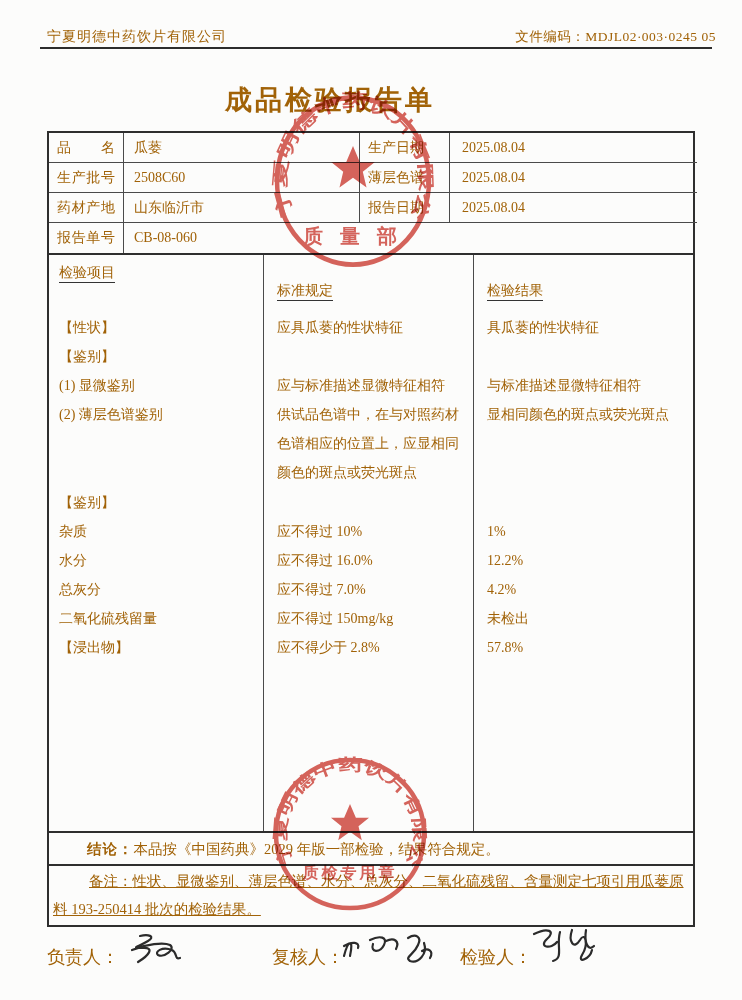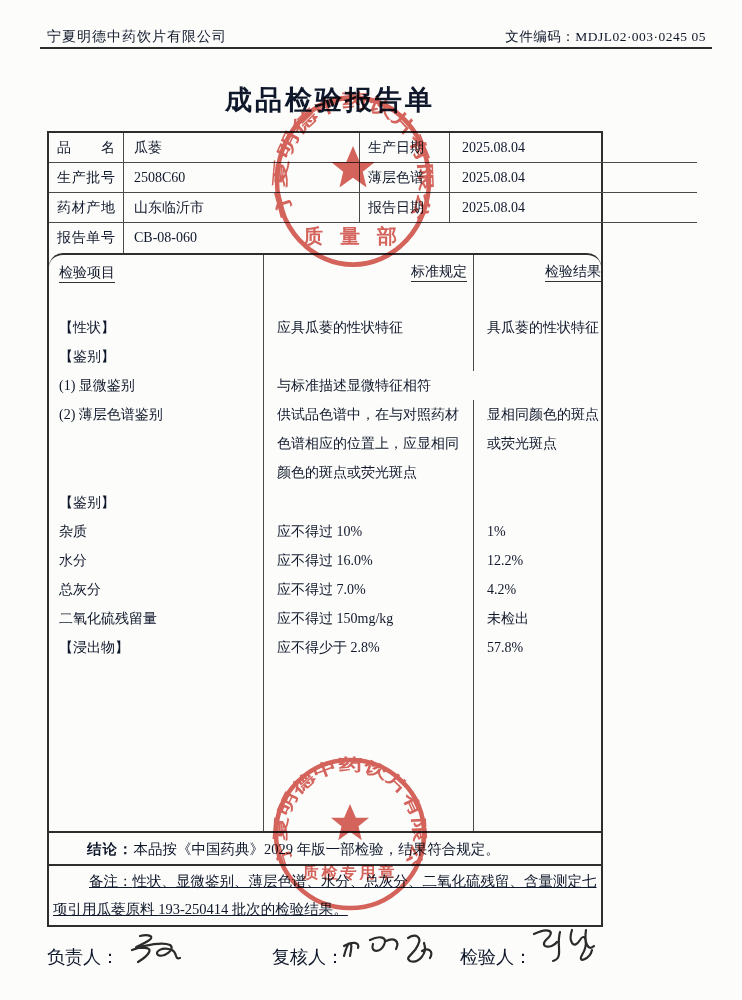--- a/index.html
+++ b/index.html
@@ -1,47 +1,47 @@
 <!DOCTYPE html>
 <html><head>
 <meta charset="utf-8">
 <style>
   html,body{margin:0;padding:0;background:#e8e8e8;}
   .page{position:relative;width:742px;height:1000px;background:#fcfcfb;overflow:hidden;
-        font-family:"Liberation Serif","DejaVu Serif",serif;color:#0f172a;}
+        font-family:"Liberation Serif","DejaVu Serif",serif;color:#a16207;}
   
   .hdr-company{position:absolute;left:47px;top:28px;font-size:14px;letter-spacing:1px;}
-  .hdr-code{position:absolute;right:36px;top:28px;font-size:13.5px;letter-spacing:.5px;}
+  .hdr-code{position:absolute;right:26px;top:28px;font-size:13.5px;letter-spacing:.5px;}
   .hdr-rule{position:absolute;left:40px;top:47px;width:672px;border-top:2px solid #2c2c2c;}
   
   .title{position:absolute;left:0;top:82px;width:660px;text-align:center;
          font-size:27px;font-weight:bold;letter-spacing:3px;}
   
-  .doc-tables{position:absolute;left:47px;top:131px;width:556px;border:2px solid #2e2e2e;box-sizing:border-box;}
+  .doc-tables{position:absolute;left:47px;top:131px;width:648px;border:2px solid #2e2e2e;box-sizing:border-box;}
   
   .info-grid{display:grid;grid-template-columns:75px 236px 90px 247px;font-size:14px;}
   .ig-cell{box-sizing:border-box;height:30px;line-height:29px;border-bottom:1px solid #4a4a4a;
            padding:0 8px;white-space:nowrap;overflow:hidden;}
   .ig-label{border-right:1px solid #4a4a4a;text-align:justify;text-align-last:justify;}
   .ig-val{border-right:1px solid #4a4a4a;padding-left:10px;}
   .ig-label2{border-right:1px solid #4a4a4a;padding-left:8px;}
   .ig-val2{padding-left:12px;}
   .ig-span{grid-column:2/5;padding-left:10px;}
   .ig-last{border-bottom:none;}
   
-  .main-table{border-top:2px solid #2e2e2e;height:578px;display:flex;flex-direction:column;font-size:14px;box-sizing:border-box;border-radius:14px;}
+  .main-table{border-top:2px solid #2e2e2e;height:578px;display:flex;flex-direction:column;font-size:14px;box-sizing:border-box;}
   .mt-row{display:flex;min-height:29px;}
   .mt-row.hdr{height:58px;}
   .mt-row.tall{height:88px;}
   .mt-row.filler{flex:1 1 auto;}
   .c1{width:215px;box-sizing:border-box;border-right:1px solid #4a4a4a;padding-left:10px;line-height:29px;}
   .c2{width:210px;box-sizing:border-box;border-right:1px solid #4a4a4a;padding-left:13px;padding-right:6px;line-height:29px;}
   .c3{flex:1;padding-left:13px;line-height:29px;}
   .hdr .c1{padding-top:8px;line-height:20px;}
-  .hdr .c2,.hdr .c3{padding-top:7px;line-height:20px;text-align:right;}
+  .hdr .c2,.hdr .c3{padding-top:26px;line-height:20px;text-align:left;}
   .u{border-bottom:1px solid #333;padding-bottom:2px;}
   
   .concl{border-top:2px solid #2e2e2e;height:33px;line-height:33px;font-size:14.5px;padding-left:38px;box-sizing:border-box;}
   .concl b{font-weight:bold;letter-spacing:1px;}
   .remark{border-top:2px solid #2e2e2e;min-height:57px;font-size:14.5px;line-height:28px;
           padding:1px 4px 2px 4px;box-sizing:border-box;text-indent:36px;text-decoration:underline;}
   
   .sig-label{position:absolute;top:945px;font-size:18px;}
   .sig-svg{position:absolute;}
   .sig-svg path{stroke:#2b2b2b;stroke-width:2.2;fill:none;stroke-linecap:round;stroke-linejoin:round;}
@@ -94,20 +94,21 @@
         <div class="c2">应具瓜蒌的性状特征</div>
         <div class="c3">具瓜蒌的性状特征</div>
       </div>
       <div class="mt-row">
         <div class="c1">【鉴别】</div>
         <div class="c2"></div>
         <div class="c3"></div>
       </div>
       <div class="mt-row">
         <div class="c1">(1) 显微鉴别</div>
+        <div class="c2">应与标准描述显微特征相符</div>
         <div class="c3">与标准描述显微特征相符</div>
       </div>
       <div class="mt-row tall">
         <div class="c1">(2) 薄层色谱鉴别</div>
         <div class="c2">供试品色谱中，在与对照药材色谱相应的位置上，应显相同颜色的斑点或荧光斑点</div>
         <div class="c3">显相同颜色的斑点或荧光斑点</div>
       </div>
       <div class="mt-row">
         <div class="c1">【鉴别】</div>
         <div class="c2"></div>

